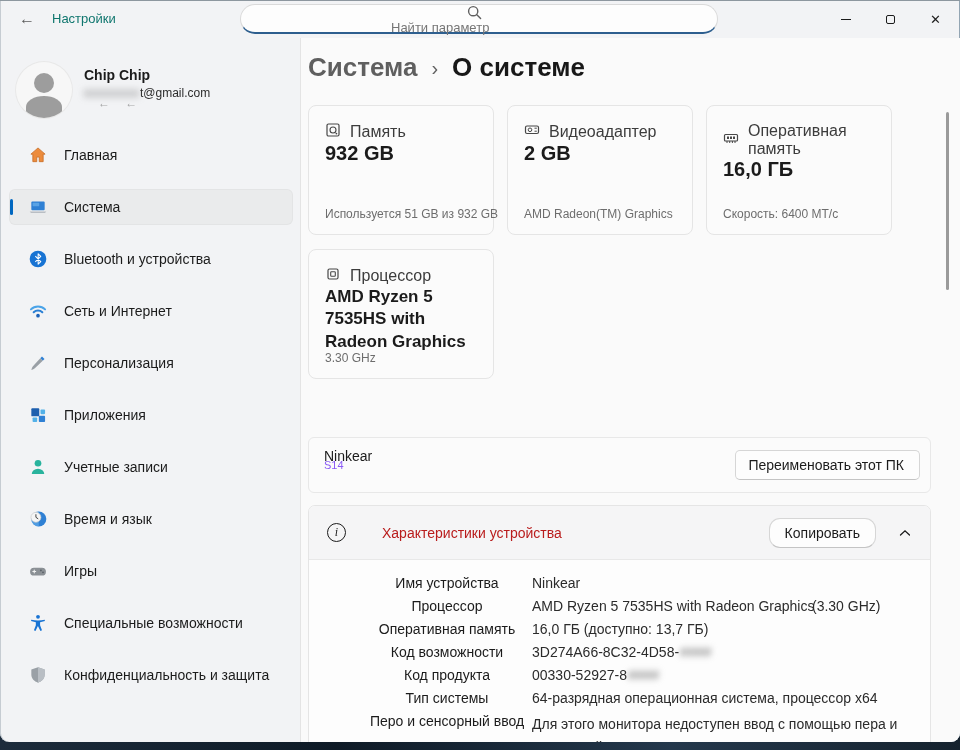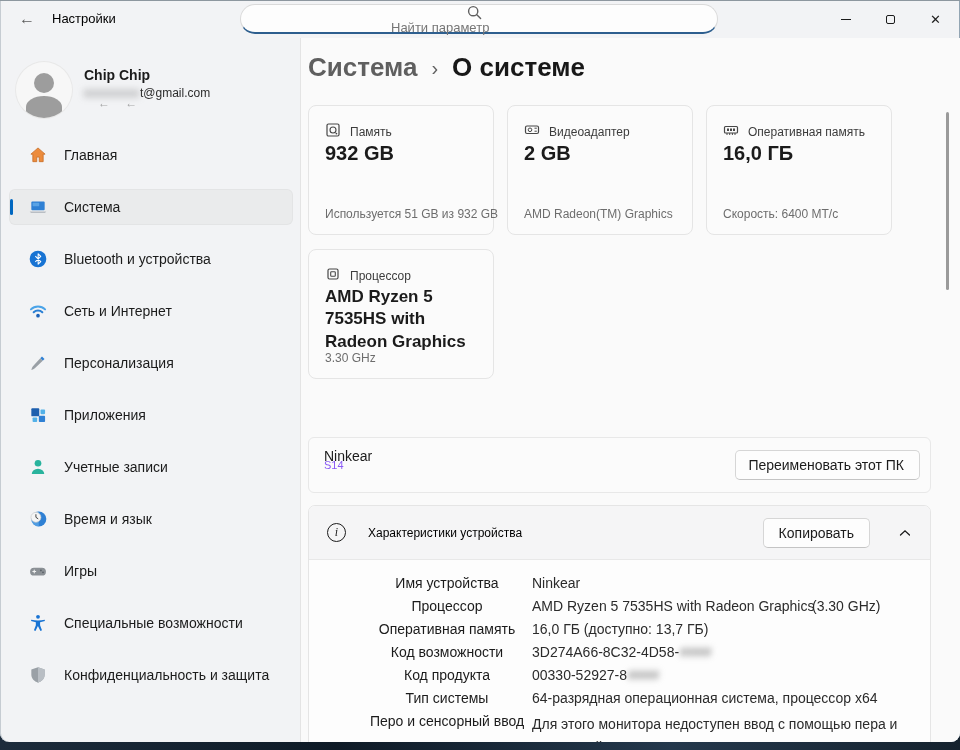--- a/index.html
+++ b/index.html
@@ -11,21 +11,21 @@
   }
   .window {
     position:absolute; top:0; left:0; width:960px; height:742px;
     background:#f2f3f5; border-radius:0 0 9px 9px; overflow:hidden;
     box-shadow: inset 0 1px 0 #8d979f, inset -1px 0 0 #93a5b3, inset 1px 0 0 #c6ccd2;
   }
   
   .titlebar { position:absolute; top:0; left:0; right:0; height:38px; }
   .back-btn { position:absolute; left:12px; top:5px; width:30px; height:28px;
     display:flex; align-items:center; justify-content:center; font-size:16px; color:#5c5c5c; border-radius:4px; }
-  .app-title { position:absolute; left:52px; top:11px; font-size:13px; color:#000000; }
+  .app-title { position:absolute; left:52px; top:11px; font-size:13px; color:#0f766e; }
   .searchbox {
     position:absolute; left:240px; top:4px; width:478px; height:30px;
     background:#fdfdfd; border:1px solid #dadada; border-bottom:2.5px solid #2d5e8e;
     border-radius:16px; display:flex; align-items:center; padding:0 12px;flex-direction:column;
   }
   .searchbox svg { flex:0 0 auto; margin-right:9px; }
   .caret { width:1px; height:16px; background:#222; margin-right:2px; }
   .search-input { border:none; outline:none; background:transparent; flex:1;
     font-size:13px; color:#1b1b1b; font-family:inherit; }
   .search-input::placeholder { color:#767676; }
@@ -59,43 +59,43 @@
   .breadcrumb { position:absolute; top:14px; left:7px; display:flex; align-items:center; }
   .bc-parent { font-size:26px; font-weight:600; color:#5f5f5f; }
   .bc-sep { font-size:20px; color:#5f5f5f; margin:2px 14px 0; }
   .bc-current { font-size:26px; font-weight:600; color:#181818; }
 
   .cards { position:absolute; top:67px; left:7px; display:grid;
     grid-template-columns:186px 186px 186px; grid-auto-rows:130px; gap:14px 13px; }
   .stat-card { background:#fbfbfb; border:1px solid #e5e5e5; border-radius:8px;
     position:relative; padding:16px 16px 0; }
   .stat-head { display:flex; align-items:center; gap:9px; }
-  .stat-label { font-size:12px; color:#3c3c3c; }
+  .stat-label { font-size:16px; color:#3c3c3c; }
   .stat-value { font-size:20px; font-weight:bold; color:#1b1b1b; }
   .stat-value.small { font-size:17px; line-height:1.32; }
   .stat-footer { position:absolute; left:16px; bottom:13px; font-size:12px; color:#6d6d6d; white-space:nowrap; }
 
   .device-card { position:absolute; top:399px; left:7px; width:623px; height:56px;
     background:#fbfbfb; border:1px solid #e8e8e8; border-radius:6px; }
   .device-name { position:absolute; left:15px; top:10px; font-size:14px; color:#1b1b1b; }
   .device-model { position:absolute; left:15px; top:21px; font-size:11px; color:#8b5cf6; }
   .btn { background:#fdfdfd; border:1px solid #d6d6d6; border-bottom-color:#c4c4c4;
     border-radius:5px; font-size:14px; color:#1b1b1b; font-family:inherit;
     padding:6px 15px; white-space:nowrap; }
   .rename-btn { position:absolute; right:10px; top:12px;padding-left:12px; }
 
   .expander { position:absolute; top:467px; left:7px; width:623px; bottom:-2px;
     background:#fdfdfd; border:1px solid #e5e5e5; border-radius:7px 7px 0 0; overflow:hidden; }
   .exp-header { height:54px; background:#f5f5f6; border-bottom:1px solid #e8e8e8;
     display:flex; align-items:center; padding:0 14px 0 18px; }
   .info-icon { width:19px; height:19px; border:1.4px solid #1b1b1b; border-radius:50%;
     display:flex; align-items:center; justify-content:center;
     font-size:12px; font-family:"Liberation Serif",serif; font-style:italic; color:#1b1b1b; }
-  .exp-title { margin-left:22px; font-size:12px; color:#000000; }
-  .copy-btn { margin-left:auto; margin-right:24px; }
+  .exp-title { margin-left:36px; font-size:14px; color:#b91c1c; }
+  .copy-btn { margin-left:auto; margin-right:18px;border-radius:11px; }
   .exp-chevron { width:22px; display:flex; justify-content:center; }
 
   .spec-body { padding:15px 20px 0 53px; }
   .spec-row { position:relative; display:grid; grid-template-columns:170px 1fr; min-height:23px; align-items:start; }
   .spec-label { font-size:14px; color:#1b1b1b;text-align:center; }
   .spec-value { font-size:14px; color:#2b2b2b; }
   .spec-value.wrap { max-width:372px; line-height:23px; }
   .spec-note { position:absolute; left:450px; top:0; font-size:14px; color:#2b2b2b; }
   .spec-redacted { display:inline-block; filter:blur(3px); color:#777; margin-left:1px; }
 

